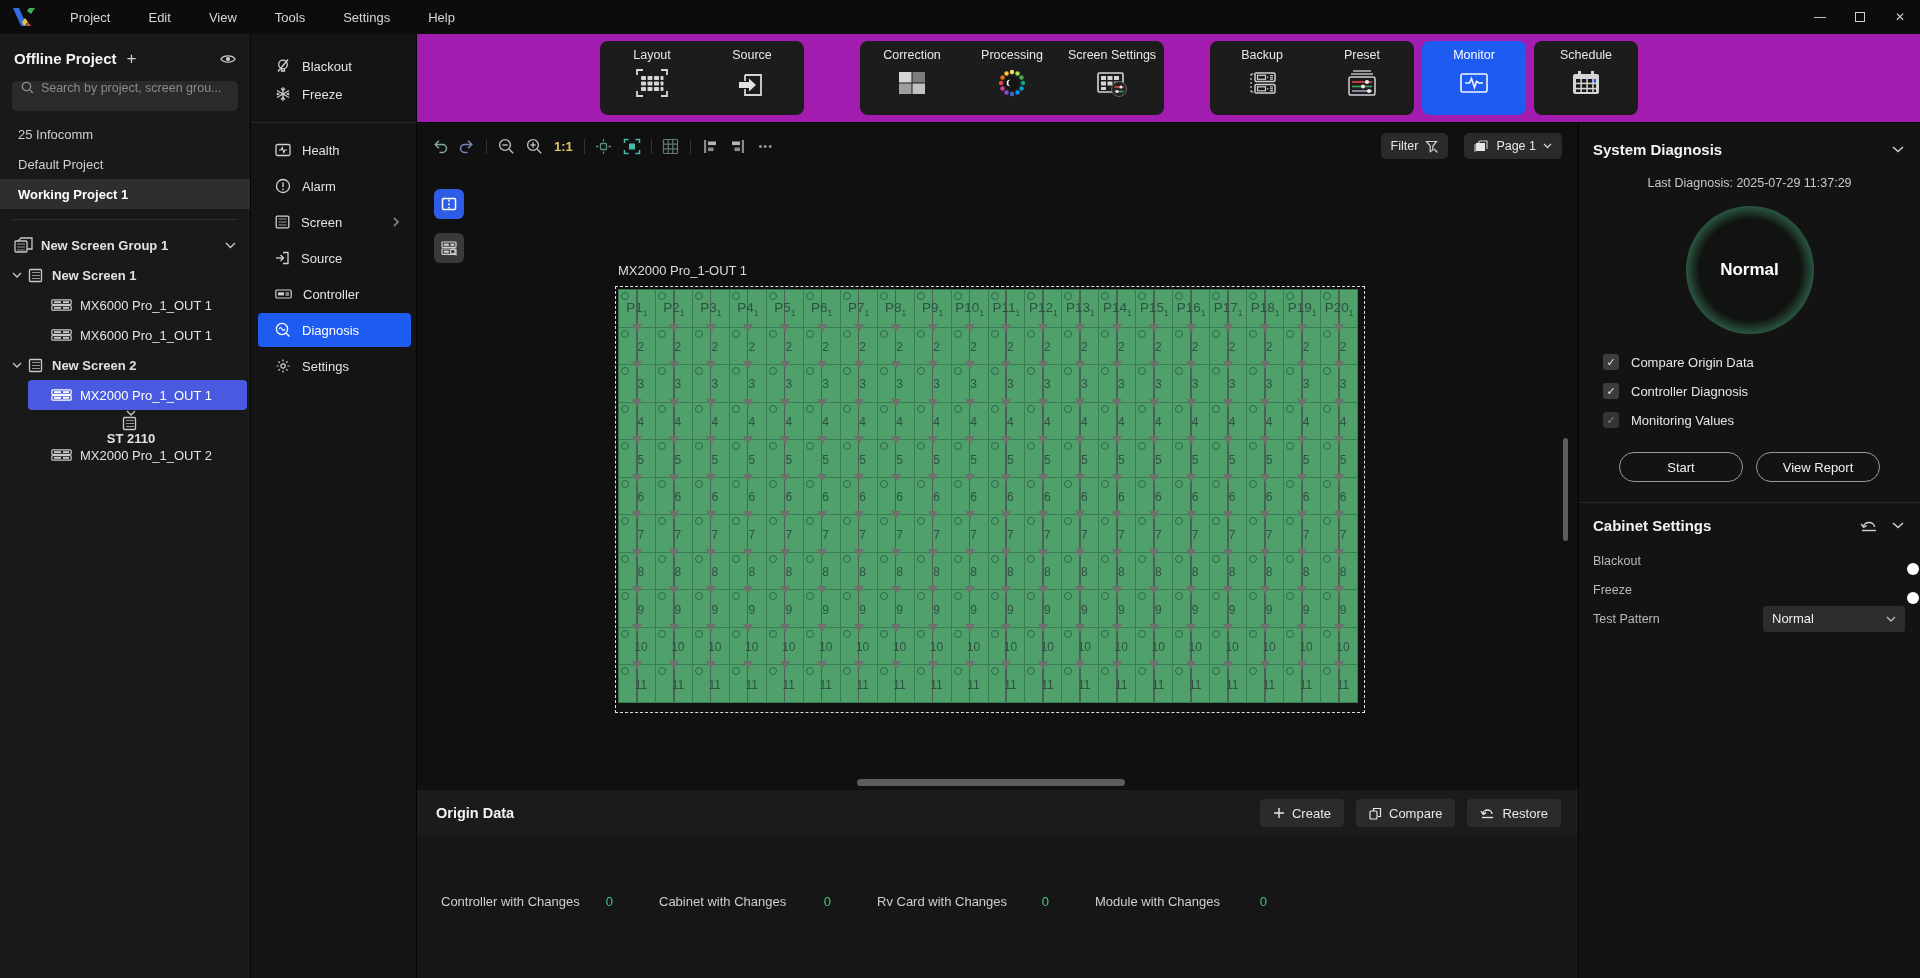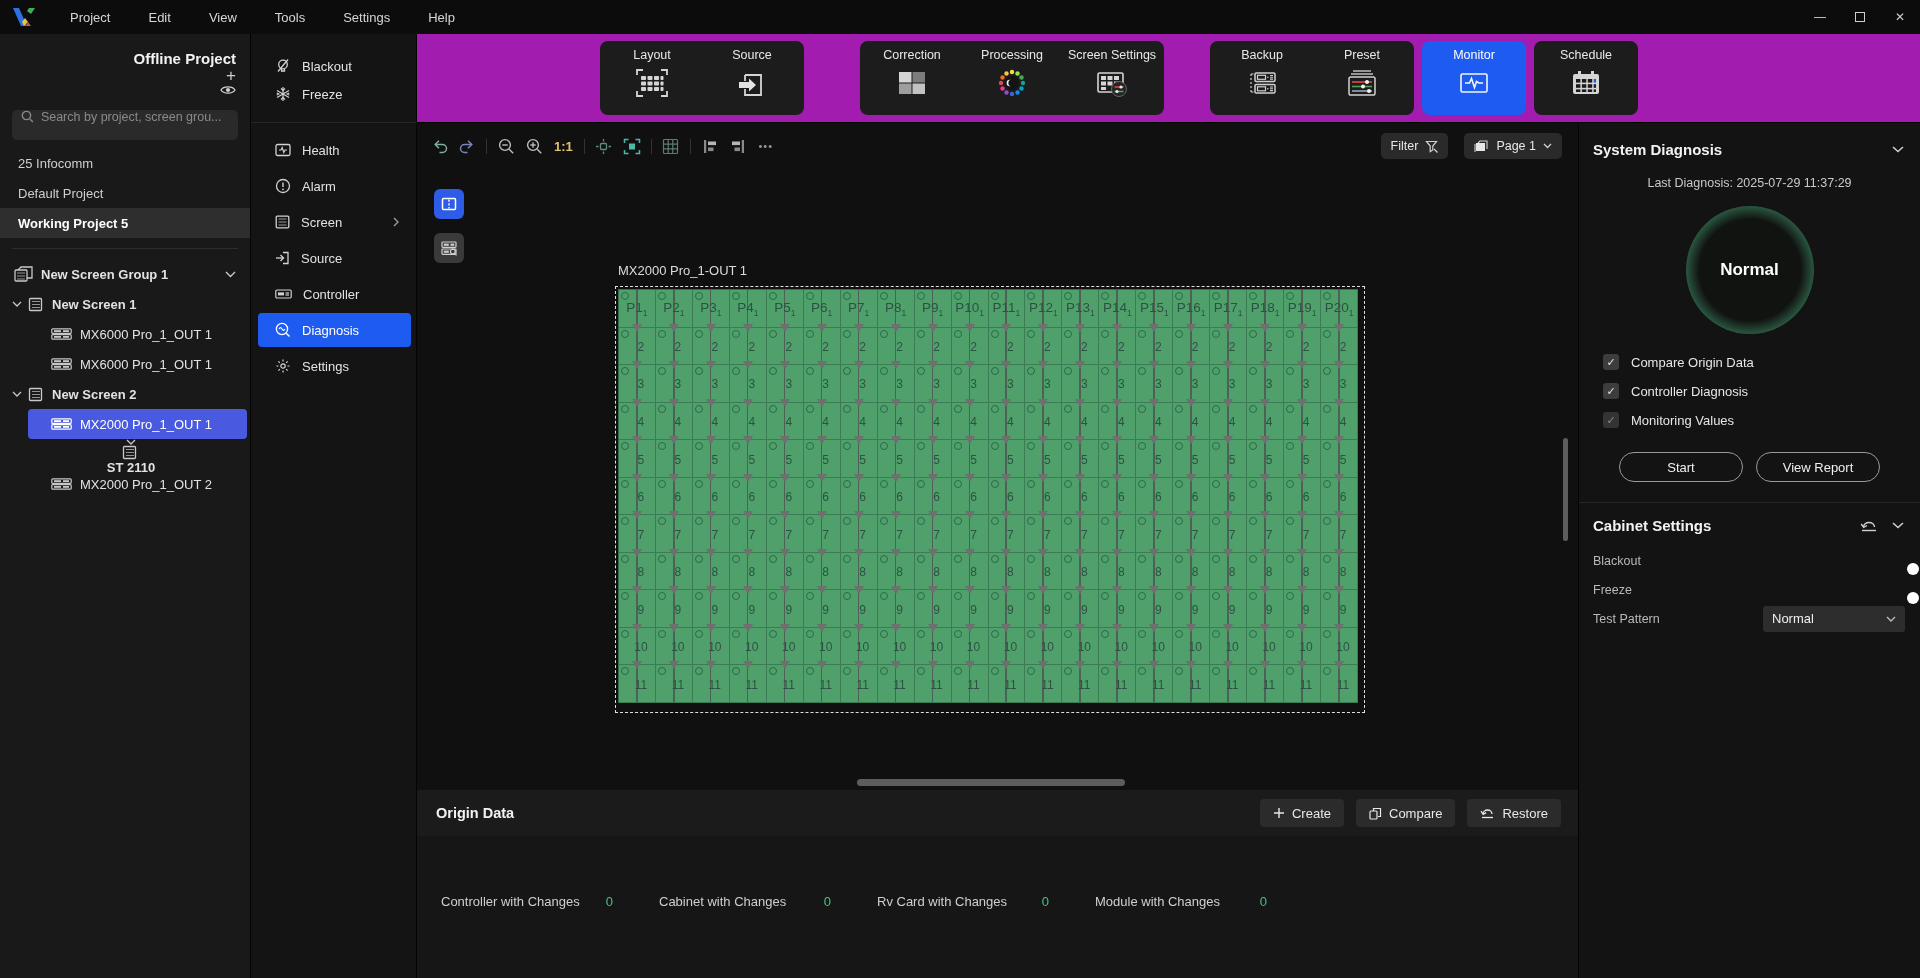--- a/index.html
+++ b/index.html
@@ -11,21 +11,21 @@
   .menubar { position:absolute; left:0; top:0; width:1920px; height:34px; background:#0c0c0c; display:flex; align-items:center; }
   .logo { margin-left:12px; width:24px; height:22px; }
   .menu-items { display:flex; margin-left:30px; gap:30px; font-size:13px; color:#d6d6d6; }
   .menu-item { cursor:default; padding:2px 4px; }
   .win-controls { position:absolute; right:0; top:0; height:34px; display:flex; align-items:center; gap:0; }
   .win-btn { width:40px; height:34px; display:flex; align-items:center; justify-content:center; color:#cfcfcf; font-size:12px; }
   .maxi-glyph { width:10px; height:10px; border:1px solid #cfcfcf; display:inline-block; }
 
   
   .sidebar { position:absolute; left:0; top:34px; width:251px; height:944px; background:#191919; border-right:1px solid #040404; }
-  .sb-head { display:flex; align-items:flex-end; padding:16px 14px 6px 14px;flex-direction:column; }
+  .sb-head { display:flex; align-items:center; padding:16px 14px 6px 14px; }
   .sb-title { font-size:15px; font-weight:bold; color:#f2f2f2; }
   .sb-plus { margin-left:10px; font-size:17px; color:#cfcfcf; line-height:1; }
   .sb-eye { margin-left:auto; }
   .sb-search { margin:8px 12px; height:30px; background:#2a2a2a; border-radius:5px; display:flex; align-items:flex-start; padding:0 9px; }
   .sb-search input { background:transparent; border:none; outline:none; color:#bdbdbd; font-size:12.5px; width:190px; margin-left:7px; font-family:"Liberation Sans",sans-serif; }
   .sb-search input::placeholder { color:#8a8a8a; }
   .proj-list { margin-top:6px; }
   .proj-item { height:30px; display:flex; align-items:center; padding:0 18px; font-size:13px; color:#cfcfcf; }
   .proj-item.sel { background:#2e2e2e; color:#fff; font-weight:bold; }
   .sb-divider { height:1px; background:#2d2d2d; margin:10px 12px; }
@@ -166,21 +166,21 @@
     <div class="sb-search">
       <svg width="13" height="13" viewBox="0 0 13 13">
           <circle cx="5.5" cy="5.5" r="4.2" fill="none" stroke="#8a8a8a" stroke-width="1.4"></circle>
           <line x1="9" y1="9" x2="12" y2="12" stroke="#8a8a8a" stroke-width="1.4"></line>
         </svg>
       <input type="text" placeholder="Search by project, screen grou..." style="">
     </div>
     <div class="proj-list">
       <div class="proj-item">25 Infocomm</div>
       <div class="proj-item">Default Project</div>
-      <div class="proj-item sel">Working Project 5</div>
+      <div class="proj-item sel">Working Project 1</div>
     </div>
     <div class="sb-divider"></div>
 
     <div class="tree">
 
       <div class="trow bold" style="padding-left:8px;">
         <span class="ticon">
           <svg width="19" height="17" viewBox="0 0 19 17">
               <rect x="1" y="4" width="12" height="11" rx="1" fill="none" stroke="#c8c8c8" stroke-width="1.3"></rect>
               <path d="M4 4 L7 1 L18 1 L18 12 L13 12" fill="none" stroke="#c8c8c8" stroke-width="1.3"></path>

